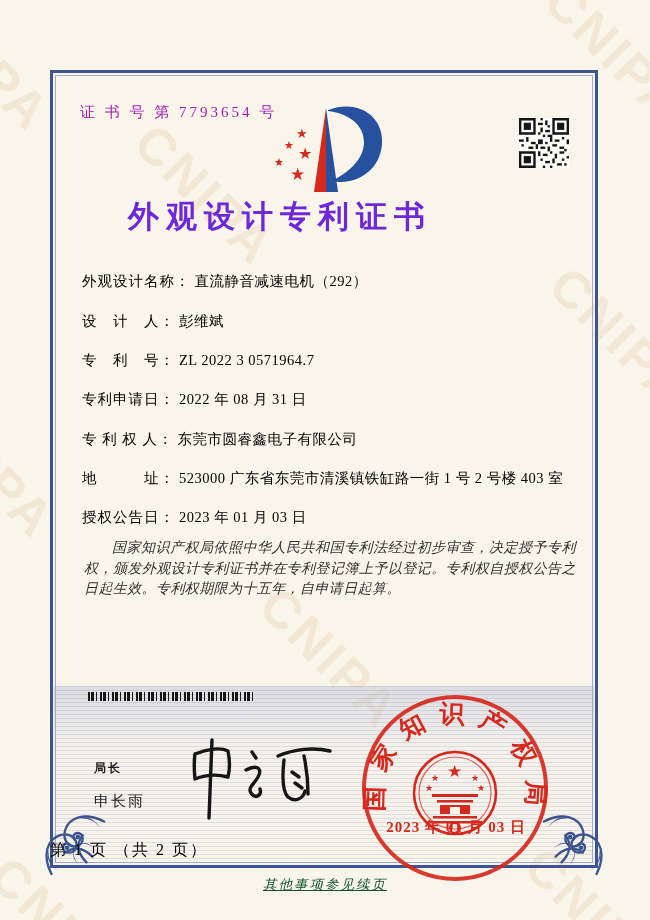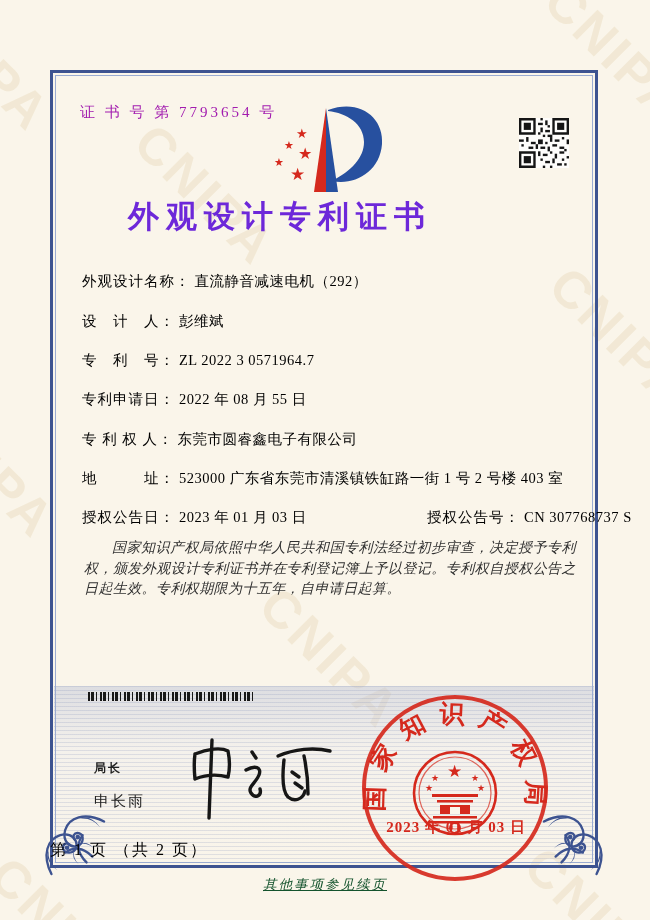--- a/index.html
+++ b/index.html
@@ -179,33 +179,30 @@
 <div class="frow" style="top:272px;">
   <span class="lab">外观设计名称：</span><span class="val">直流静音减速电机（292）</span>
 </div>
 <div class="frow" style="top:312px;">
   <span class="lab">设　计　人：</span><span class="val">彭维斌</span>
 </div>
 <div class="frow" style="top:351px;">
   <span class="lab">专　利　号：</span><span class="val">ZL 2022 3 0571964.7</span>
 </div>
 <div class="frow" style="top:390px;">
-  <span class="lab">专利申请日：</span><span class="val">2022 年 08 月 55 日</span>
+  <span class="lab">专利申请日：</span><span class="val">2022 年 08 月 31 日</span>
 </div>
 <div class="frow" style="top:430px;">
   <span class="lab">专 利 权 人：</span><span class="val">东莞市圆睿鑫电子有限公司</span>
 </div>
 <div class="frow" style="top:469px;">
   <span class="lab">地　　　址：</span><span class="val">523000 广东省东莞市清溪镇铁缸路一街 1 号 2 号楼 403 室</span>
 </div>
 <div class="frow" style="top:508px;width:500px;">
   <span class="lab">授权公告日：</span><span class="val">2023 年 01 月 03 日</span>
-  <span class="grant-right">
-    <span class="lab">授权公告号：</span><span class="val">CN 307768737 S</span>
-  </span>
 </div>
 
 <div class="paras">
   <p>国家知识产权局依照中华人民共和国专利法经过初步审查，决定授予专利权，颁发外观设计专利证书并在专利登记簿上予以登记。专利权自授权公告之日起生效。专利权期限为十五年，自申请日起算。</p>
 </div>
 
 <div class="barcode"></div>
 
 <div class="officer-title">局长</div>
 <div class="officer-name">申长雨</div>

